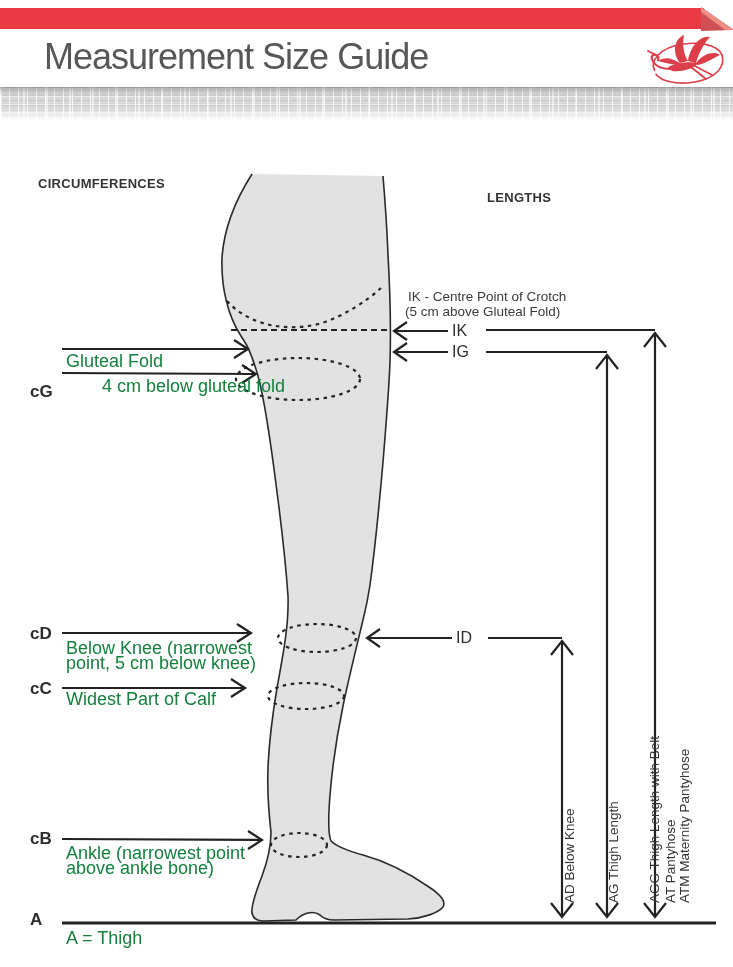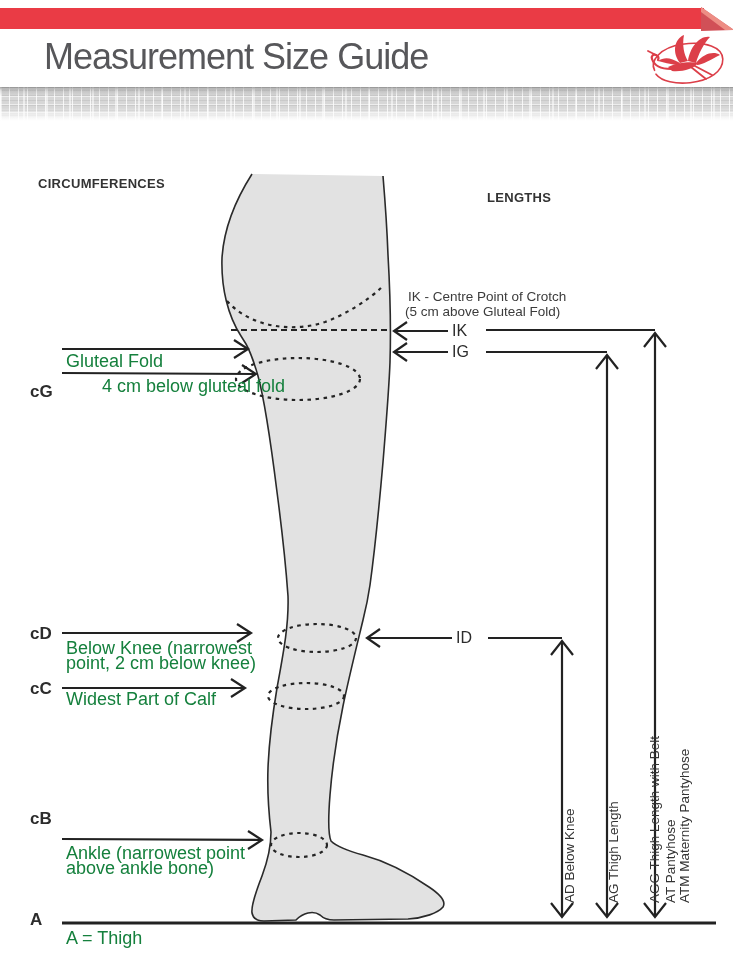--- a/index.html
+++ b/index.html
@@ -217,26 +217,26 @@
   <div class="levelcode" style="left:452px;top:322px;">IK</div>
   <div class="levelcode" style="left:452px;top:343px;">IG</div>
   <div class="levelcode" style="left:456px;top:629px;">ID</div>
 
   <div class="code" style="left:30px;top:360px;margin-top:22px;">cG</div>
   <div class="lbl" style="left:66px;top:354px;">Gluteal Fold</div>
   <div class="lbl" style="left:66px;top:379px;margin-left:36px;">4 cm below gluteal fold</div>
 
   <div class="code" style="left:30px;top:624px;">cD</div>
   <div class="lbl" style="left:66px;top:641px;">Below Knee (narrowest</div>
-  <div class="lbl" style="left:66px;top:656px;">point, 2 cm below knee)</div>
+  <div class="lbl" style="left:66px;top:656px;">point, 5 cm below knee)</div>
 
   <div class="code" style="left:30px;top:679px;">cC</div>
   <div class="lbl" style="left:66px;top:692px;">Widest Part of Calf</div>
 
-  <div class="code" style="left:30px;top:809px;">cB</div>
+  <div class="code" style="left:30px;top:829px;">cB</div>
   <div class="lbl" style="left:66px;top:846px;">Ankle (narrowest point</div>
   <div class="lbl" style="left:66px;top:861px;">above ankle bone)</div>
 
   <div class="code" style="left:30px;top:910px;">A</div>
   <div class="lbl" style="left:66px;top:931px;">A = Thigh</div>
 
   <div class="vlabel" style="left:578px;top:887px;">AD Below Knee</div>
   <div class="vlabel" style="left:622px;top:887px;">AG Thigh Length</div>
   <div class="vlabel" style="left:663px;top:887px;">AGG Thigh Length with Belt</div>
   <div class="vlabel" style="left:679px;top:887px;">AT Pantyhose</div>

